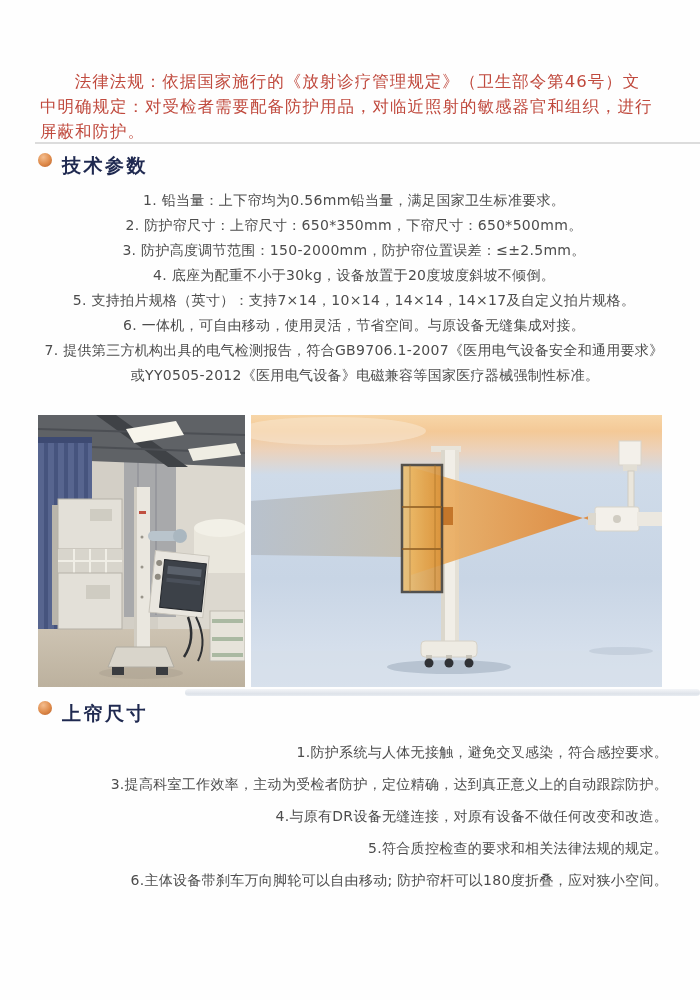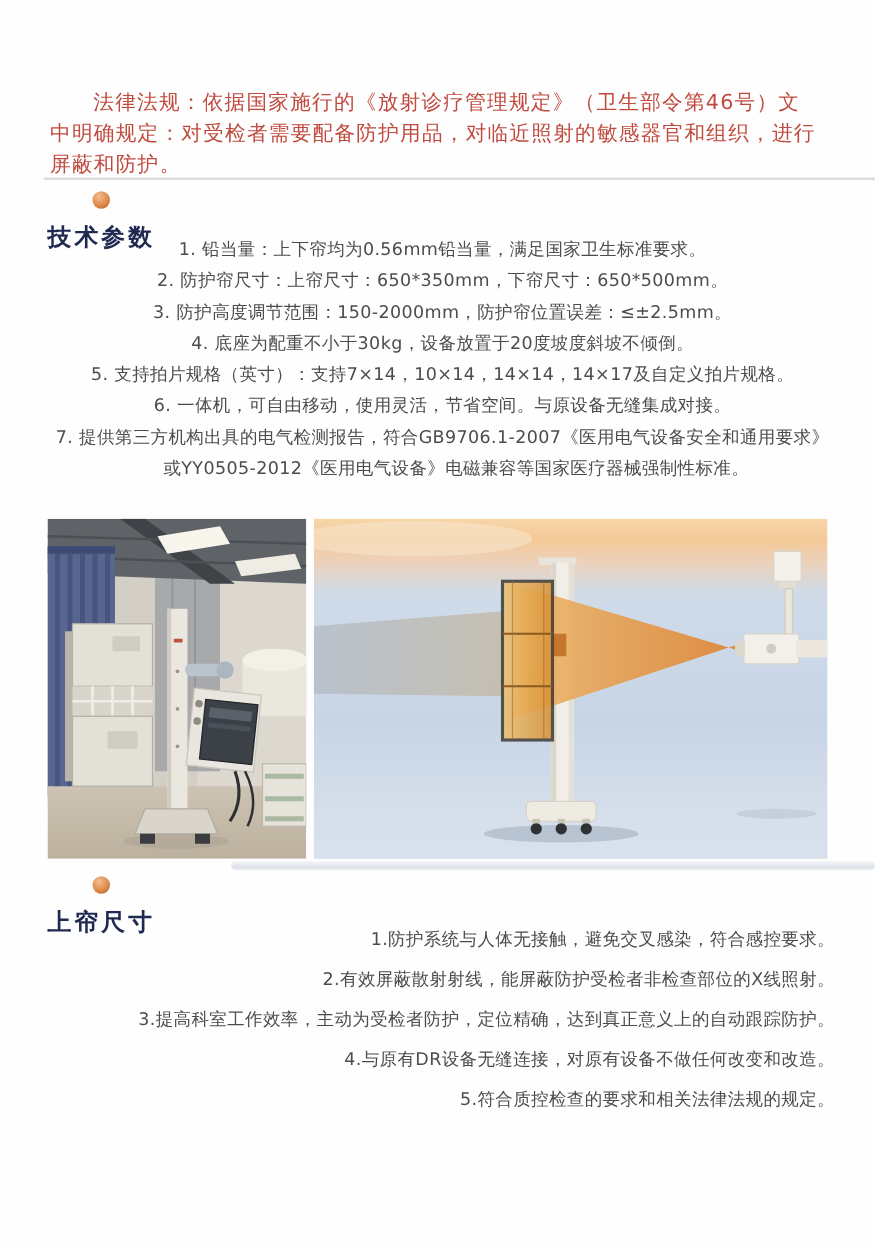--- a/index.html
+++ b/index.html
@@ -11,21 +11,21 @@
     color:#c04a3e;font-size:16.5px;font-weight:400;line-height:25px;
     letter-spacing:1px;text-indent:2.1em;
   }
 
   .divider{position:absolute;left:35px;width:665px;height:2px;background:#dcdcdc;}
   .divider.one{top:142px;}
   .divider.two{top:689px;left:185px;width:515px;height:7px;
     background:linear-gradient(180deg,#f3f5f8 0%,#dde2e9 70%,#e9edf2 100%);
     border-radius:4px;}
 
-  .section-header{position:absolute;left:38px;display:flex;align-items:center;gap:10px;flex-direction:column;}
+  .section-header{position:absolute;left:38px;display:flex;gap:10px;}
   .section-header.tech{top:153px;}
   .section-header.feat{top:701px;}
   .bullet{width:14px;height:14px;border-radius:50%;flex:0 0 auto;
     background:radial-gradient(circle at 38% 30%, #f4bd8e 0%, #de8a4a 55%, #b65d27 100%);}
   .section-title{color:#1f2950;font-size:19px;font-weight:700;letter-spacing:2.5px;}
 
   ul.spec-list{position:absolute;top:188px;left:40px;width:628px;margin:0;padding:0;list-style:none;}
   ul.spec-list li{
     color:#4c4c4c;font-size:14px;line-height:25px;letter-spacing:0.3px;
     padding-left:22px;text-indent:-22px;text-align:center;
@@ -212,19 +212,19 @@
 
   <div class="divider two"></div>
 
   <div class="section-header feat">
     <span class="bullet"></span>
     <span class="section-title">上帘尺寸</span>
   </div>
 
   <ul class="feature-list">
     <li>1.防护系统与人体无接触，避免交叉感染，符合感控要求。</li>
-    <li>2.有效屏蔽散射射线，能屏蔽防护受检者非检查部位的X线照射。</li>
     <li>3.提高科室工作效率，主动为受检者防护，定位精确，达到真正意义上的自动跟踪防护。</li>
     <li>4.与原有DR设备无缝连接，对原有设备不做任何改变和改造。</li>
     <li>5.符合质控检查的要求和相关法律法规的规定。</li>
+    <li>6.主体设备带刹车万向脚轮可以自由移动; 防护帘杆可以180度折叠，应对狭小空间。</li>
   </ul>
 
 </div>
 
 </body></html>

